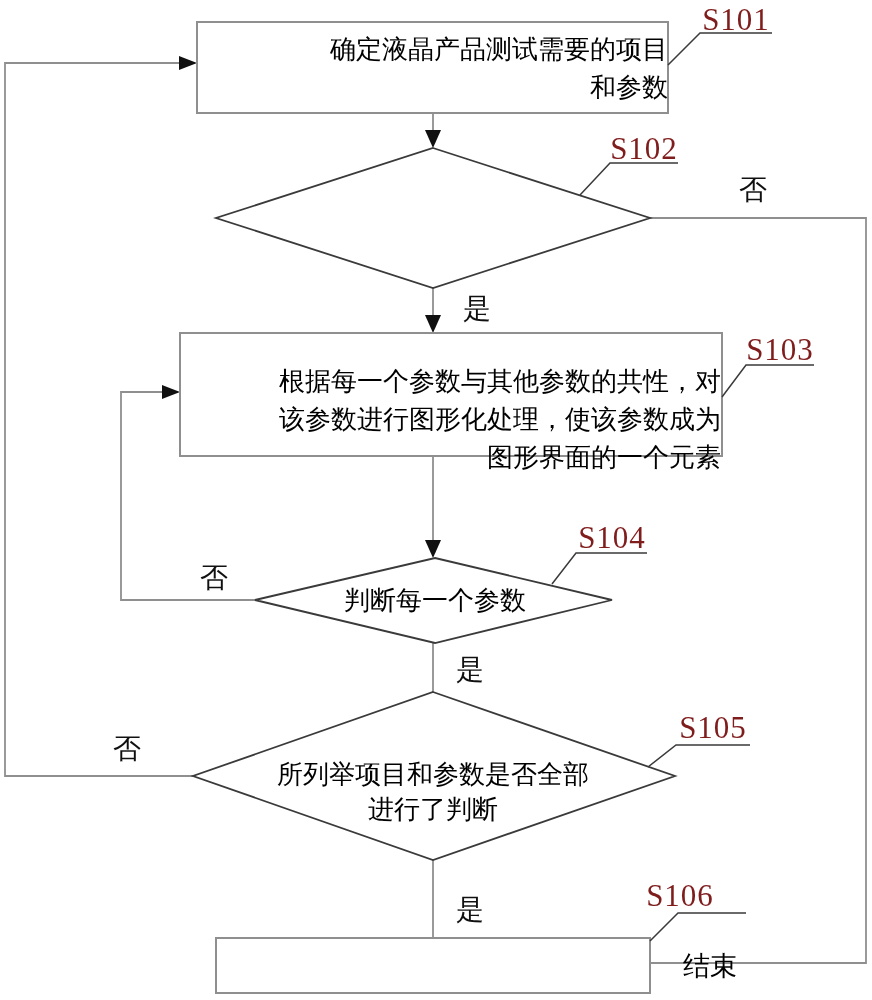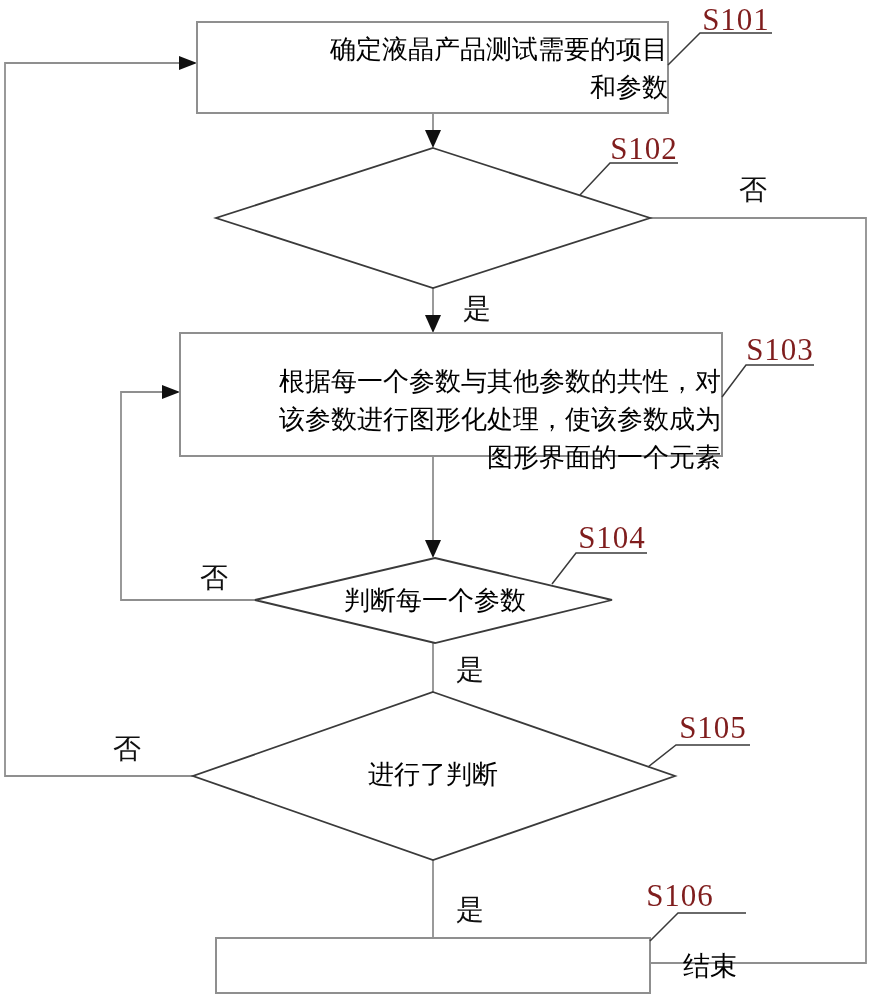--- a/index.html
+++ b/index.html
@@ -123,20 +123,21 @@
     <span>根据每一个参数与其他参数的共性，对</span>
     <span>该参数进行图形化处理，使该参数成为</span>
     <span>图形界面的一个元素</span>
   </div>
 
   <div class="node-text" style="left:255px; top:586px; width:360px; line-height:29px;">
     <span>判断每一个参数</span>
   </div>
 
   <div class="node-text" style="left:233px; top:757px; width:400px; line-height:35px;">
+    <span>所列举项目和参数是否全部</span>
     <span>进行了判断</span>
   </div>
 
   <div class="node-text flexcenter" style="left:217px; top:939px; width:520px; height:53px; font-size:27px;">
     <span>结束</span>
   </div>
 
   <div class="step-label" style="left:686px; top:2px;">S101</div>
   <div class="step-label" style="left:594px; top:131px;">S102</div>
   <div class="step-label" style="left:730px; top:332px;text-align:center;">S103</div>

